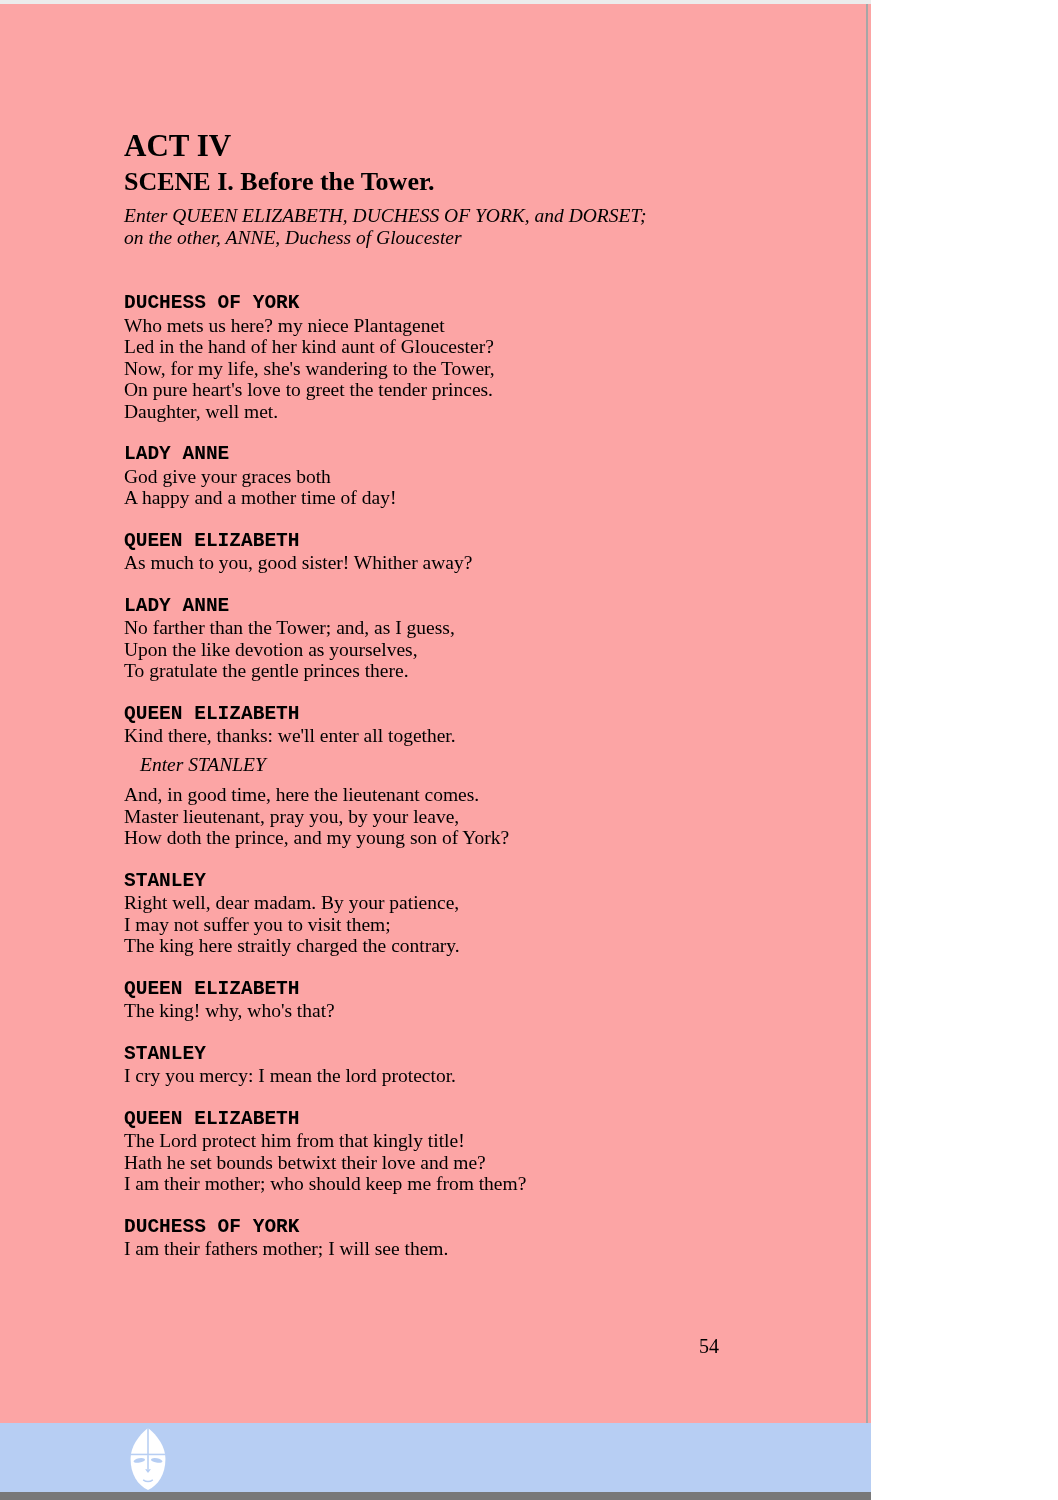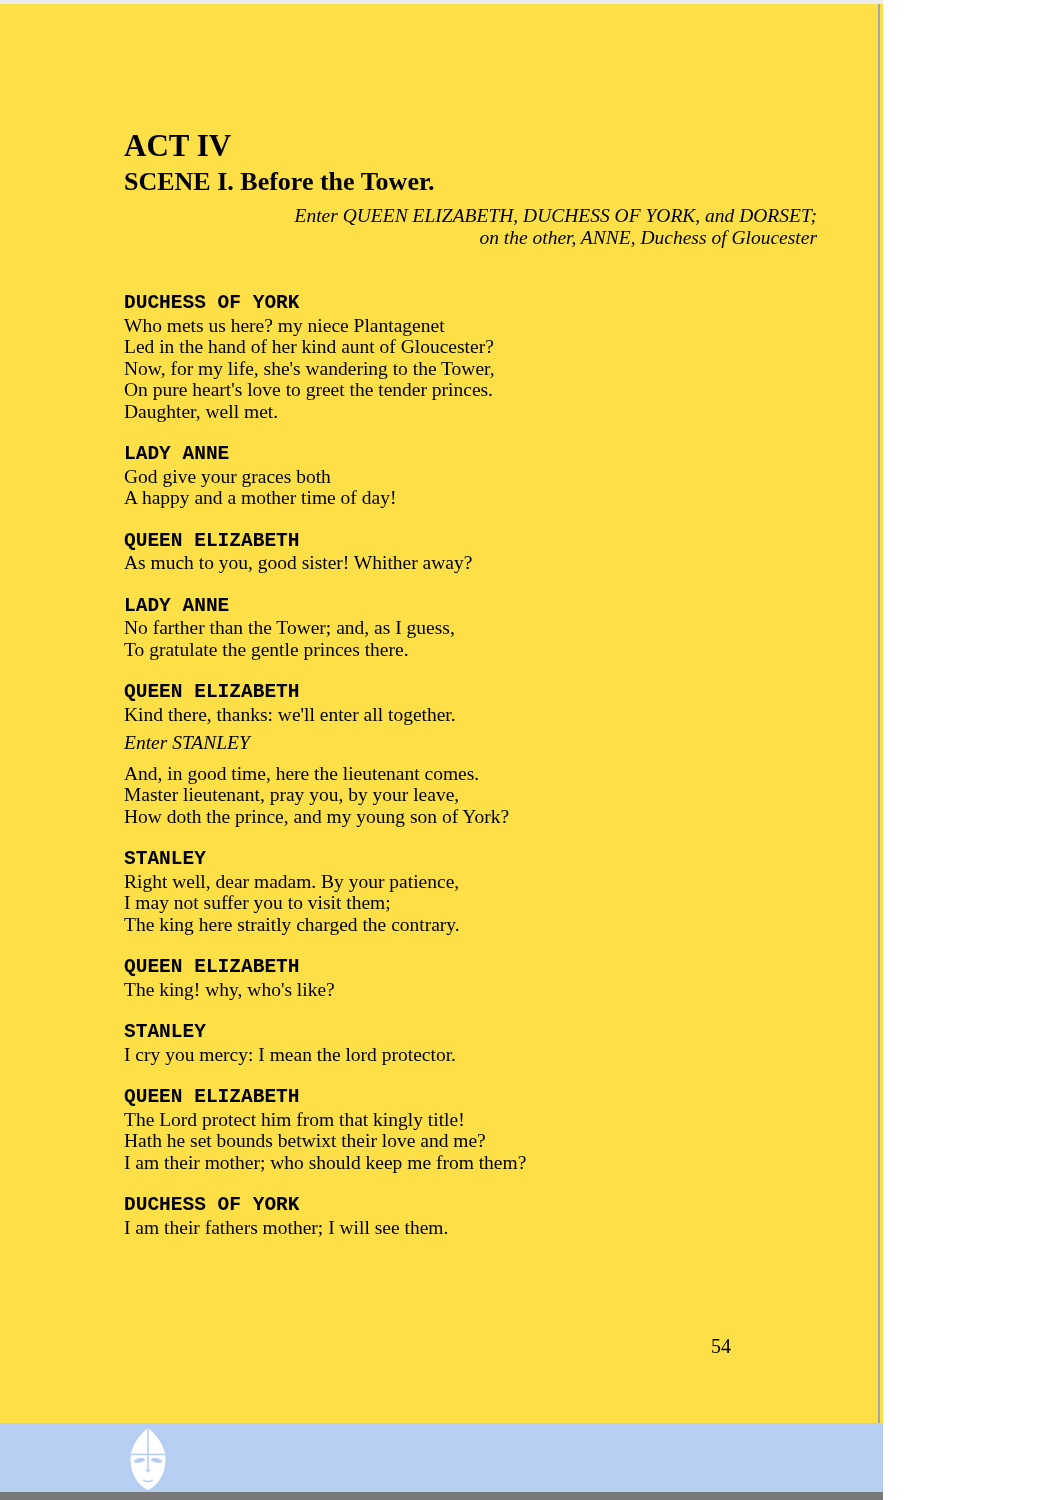--- a/index.html
+++ b/index.html
@@ -6,23 +6,22 @@
     margin: 0;
     padding: 0;
     background: #ffffff;
     font-family: "Liberation Serif", "DejaVu Serif", serif;
     color: #000000;
   }
   .page {
     position: relative;
     width: 871px;
     height: 1500px;
-    background: #fde047;
+    background: #fca5a5;
     overflow: hidden;
-    padding-left: 12px;
   }
   .top-edge {
     position: absolute;
     left: 0; top: 0;
     width: 100%; height: 4px;
     background: #ececec;
   }
   .right-edge {
     position: absolute;
     top: 4px; right: 3px;
@@ -45,36 +44,37 @@
     letter-spacing: 0;
   }
   .scene-title {
     margin: 5px 0 0 0;
     font-size: 26px;
     line-height: 26px;
     font-weight: bold;
   }
   .opening-direction {
     margin-top: 10px;
-    text-align: right;
+    text-align: left;
     font-style: italic;
     font-size: 19.5px;
     line-height: 21.5px;
   }
   .dialogue {
     margin-top: 45px;
     font-size: 19.5px;
     line-height: 21.5px;
   }
   .speech-block { margin-top: 22px; }
   .speech-block:first-child { margin-top: 0; }
   .speaker { font-weight: bold; font-family: Liberation Mono, monospace; }
   .stage-block {
     margin-top: 7px;
     font-style: italic;
+    margin-left: 16px;
   }
   .continuation-block { margin-top: 9px; }
   .page-number {
     position: absolute;
     top: 1334px;
     right: 152px;
     font-size: 20px;
     line-height: 24px;
   }
   .footer-band {
@@ -129,41 +129,42 @@
           <div class="line">God give your graces both</div>
           <div class="line">A happy and a mother time of day!</div>
         </div>
         <div class="speech-block">
           <div class="speaker">QUEEN ELIZABETH</div>
           <div class="line">As much to you, good sister! Whither away?</div>
         </div>
         <div class="speech-block">
           <div class="speaker">LADY ANNE</div>
           <div class="line">No farther than the Tower; and, as I guess,</div>
+          <div class="line">Upon the like devotion as yourselves,</div>
           <div class="line">To gratulate the gentle princes there.</div>
         </div>
         <div class="speech-block">
           <div class="speaker">QUEEN ELIZABETH</div>
           <div class="line">Kind there, thanks: we'll enter all together.</div>
         </div>
         <div class="stage-block">Enter STANLEY</div>
         <div class="continuation-block">
           <div class="line">And, in good time, here the lieutenant comes.</div>
           <div class="line">Master lieutenant, pray you, by your leave,</div>
           <div class="line">How doth the prince, and my young son of York?</div>
         </div>
         <div class="speech-block">
           <div class="speaker">STANLEY</div>
           <div class="line">Right well, dear madam. By your patience,</div>
           <div class="line">I may not suffer you to visit them;</div>
           <div class="line">The king here straitly charged the contrary.</div>
         </div>
         <div class="speech-block">
           <div class="speaker">QUEEN ELIZABETH</div>
-          <div class="line">The king! why, who's like?</div>
+          <div class="line">The king! why, who's that?</div>
         </div>
         <div class="speech-block">
           <div class="speaker">STANLEY</div>
           <div class="line">I cry you mercy: I mean the lord protector.</div>
         </div>
         <div class="speech-block">
           <div class="speaker">QUEEN ELIZABETH</div>
           <div class="line">The Lord protect him from that kingly title!</div>
           <div class="line">Hath he set bounds betwixt their love and me?</div>
           <div class="line">I am their mother; who should keep me from them?</div>

